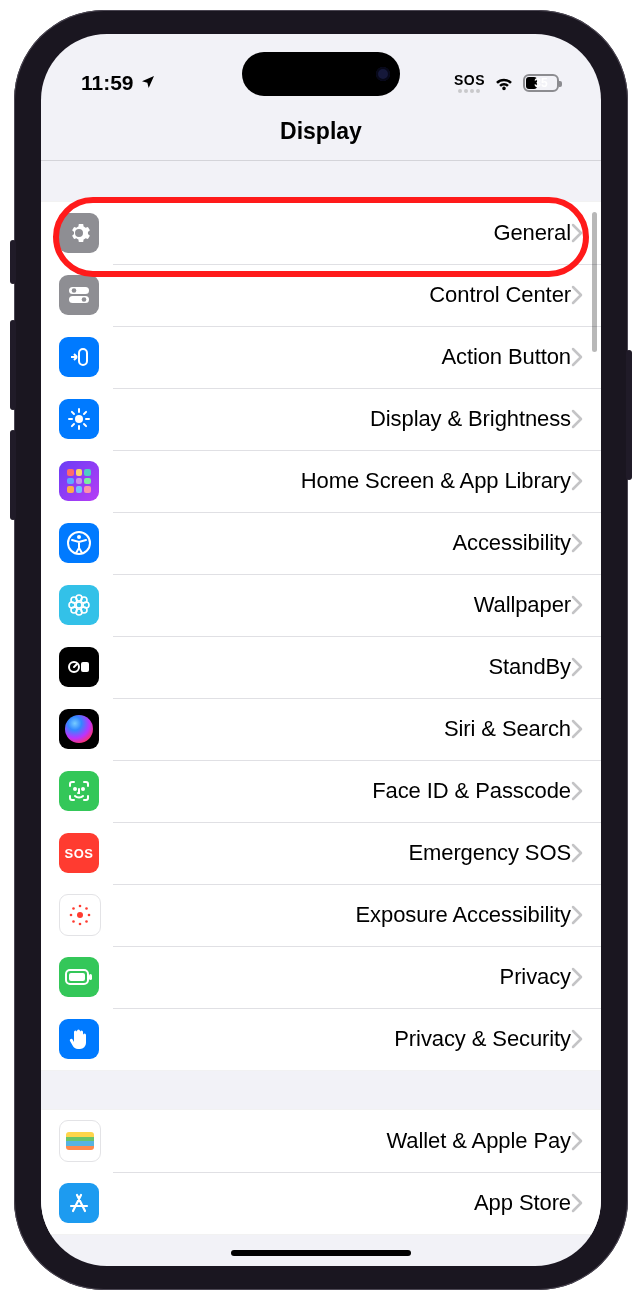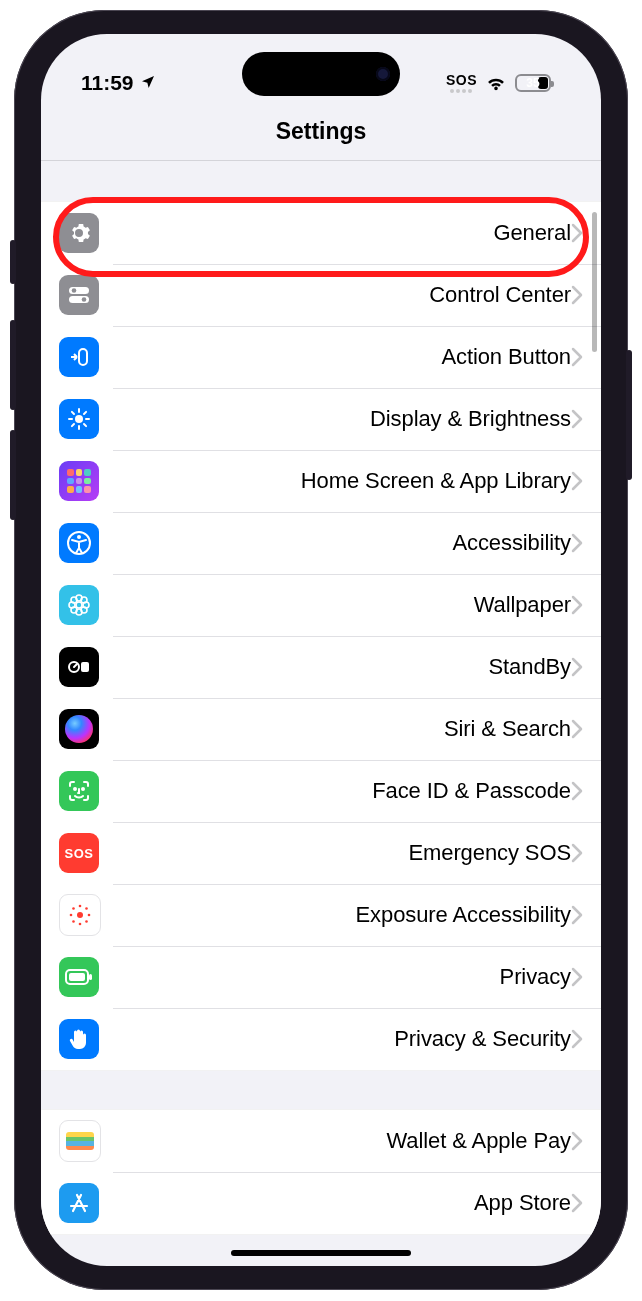--- a/index.html
+++ b/index.html
@@ -30,29 +30,29 @@
     background:var(--screen-bg);border-radius:66px;overflow:hidden;
   }
   
   .island{
     position:absolute;top:18px;left:50%;transform:translateX(-50%);
     width:158px;height:44px;background:#000;border-radius:26px;
     display:flex;align-items:center;justify-content:flex-end;padding-right:10px;box-sizing:border-box;
   }
   .island .camdot{width:14px;height:14px;border-radius:50%;background:#15183a;box-shadow:0 0 0 2px #070818 inset;}
   
-  .statusbar{position:absolute;top:0;left:0;right:16px;height:70px;display:flex;align-items:center;justify-content:space-between;padding:28px 34px 0 40px;box-sizing:border-box;font-weight:600;}
+  .statusbar{position:absolute;top:0;left:0;right:8px;height:70px;display:flex;align-items:center;justify-content:space-between;padding:28px 34px 0 40px;box-sizing:border-box;font-weight:600;}
   .status-left{display:flex;align-items:center;gap:6px;font-size:21px;}
   .status-right{display:flex;align-items:center;gap:8px;}
   .sos{font-size:14px;font-weight:800;letter-spacing:0.5px;}
   .sos-dots{display:flex;gap:2px;margin-top:2px;}
   .sos-dots span{width:4px;height:4px;border-radius:50%;background:#c9c9cb;}
   .sos-wrap{display:flex;flex-direction:column;align-items:center;line-height:1;}
   .wifi{width:22px;height:18px;}
-  .battery{position:relative;width:36px;height:18px;border:2px solid #8c8c90;border-radius:6px;padding:1px;box-sizing:border-box;display:flex;align-items:center;justify-content:flex-end;}
+  .battery{position:relative;width:36px;height:18px;border:2px solid #8c8c90;border-radius:6px;padding:1px;box-sizing:border-box;display:flex;align-items:center;}
   .battery::after{content:"";position:absolute;right:-5px;top:5px;width:3px;height:6px;background:#8c8c90;border-radius:0 2px 2px 0;}
   .battery .fill{height:100%;background:#000;border-radius:3px;width:35%;}
   .battery .pct{position:absolute;left:0;right:0;text-align:center;font-size:12px;font-weight:700;color:#fff;line-height:14px;mix-blend-mode:normal;}
   
   .navtitle{
     position:absolute;top:84px;left:0;right:0;text-align:center;font-size:23px;font-weight:600;padding-bottom:14px;
   }
   .header-sep{position:absolute;top:126px;left:0;right:0;height:1px;background:rgba(0,0,0,0.12);}
   
   .content{position:absolute;top:127px;left:0;right:0;bottom:0;overflow:hidden;}
@@ -130,21 +130,21 @@
             <div class="fill"></div>
             <div class="pct">35</div>
           </div>
         </div>
       </div>
 
       <div class="island">
         <div class="camdot"></div>
       </div>
 
-      <div class="navtitle">Settings</div>
+      <div class="navtitle">Display</div>
       <div class="header-sep"></div>
 
       <div class="content">
         <div class="spacer-top"></div>
 
         <div class="group">
 
           <div class="row">
             <div class="icon bg-gray">
               <svg width="24" height="24" viewBox="0 0 24 24" fill="#fff">

